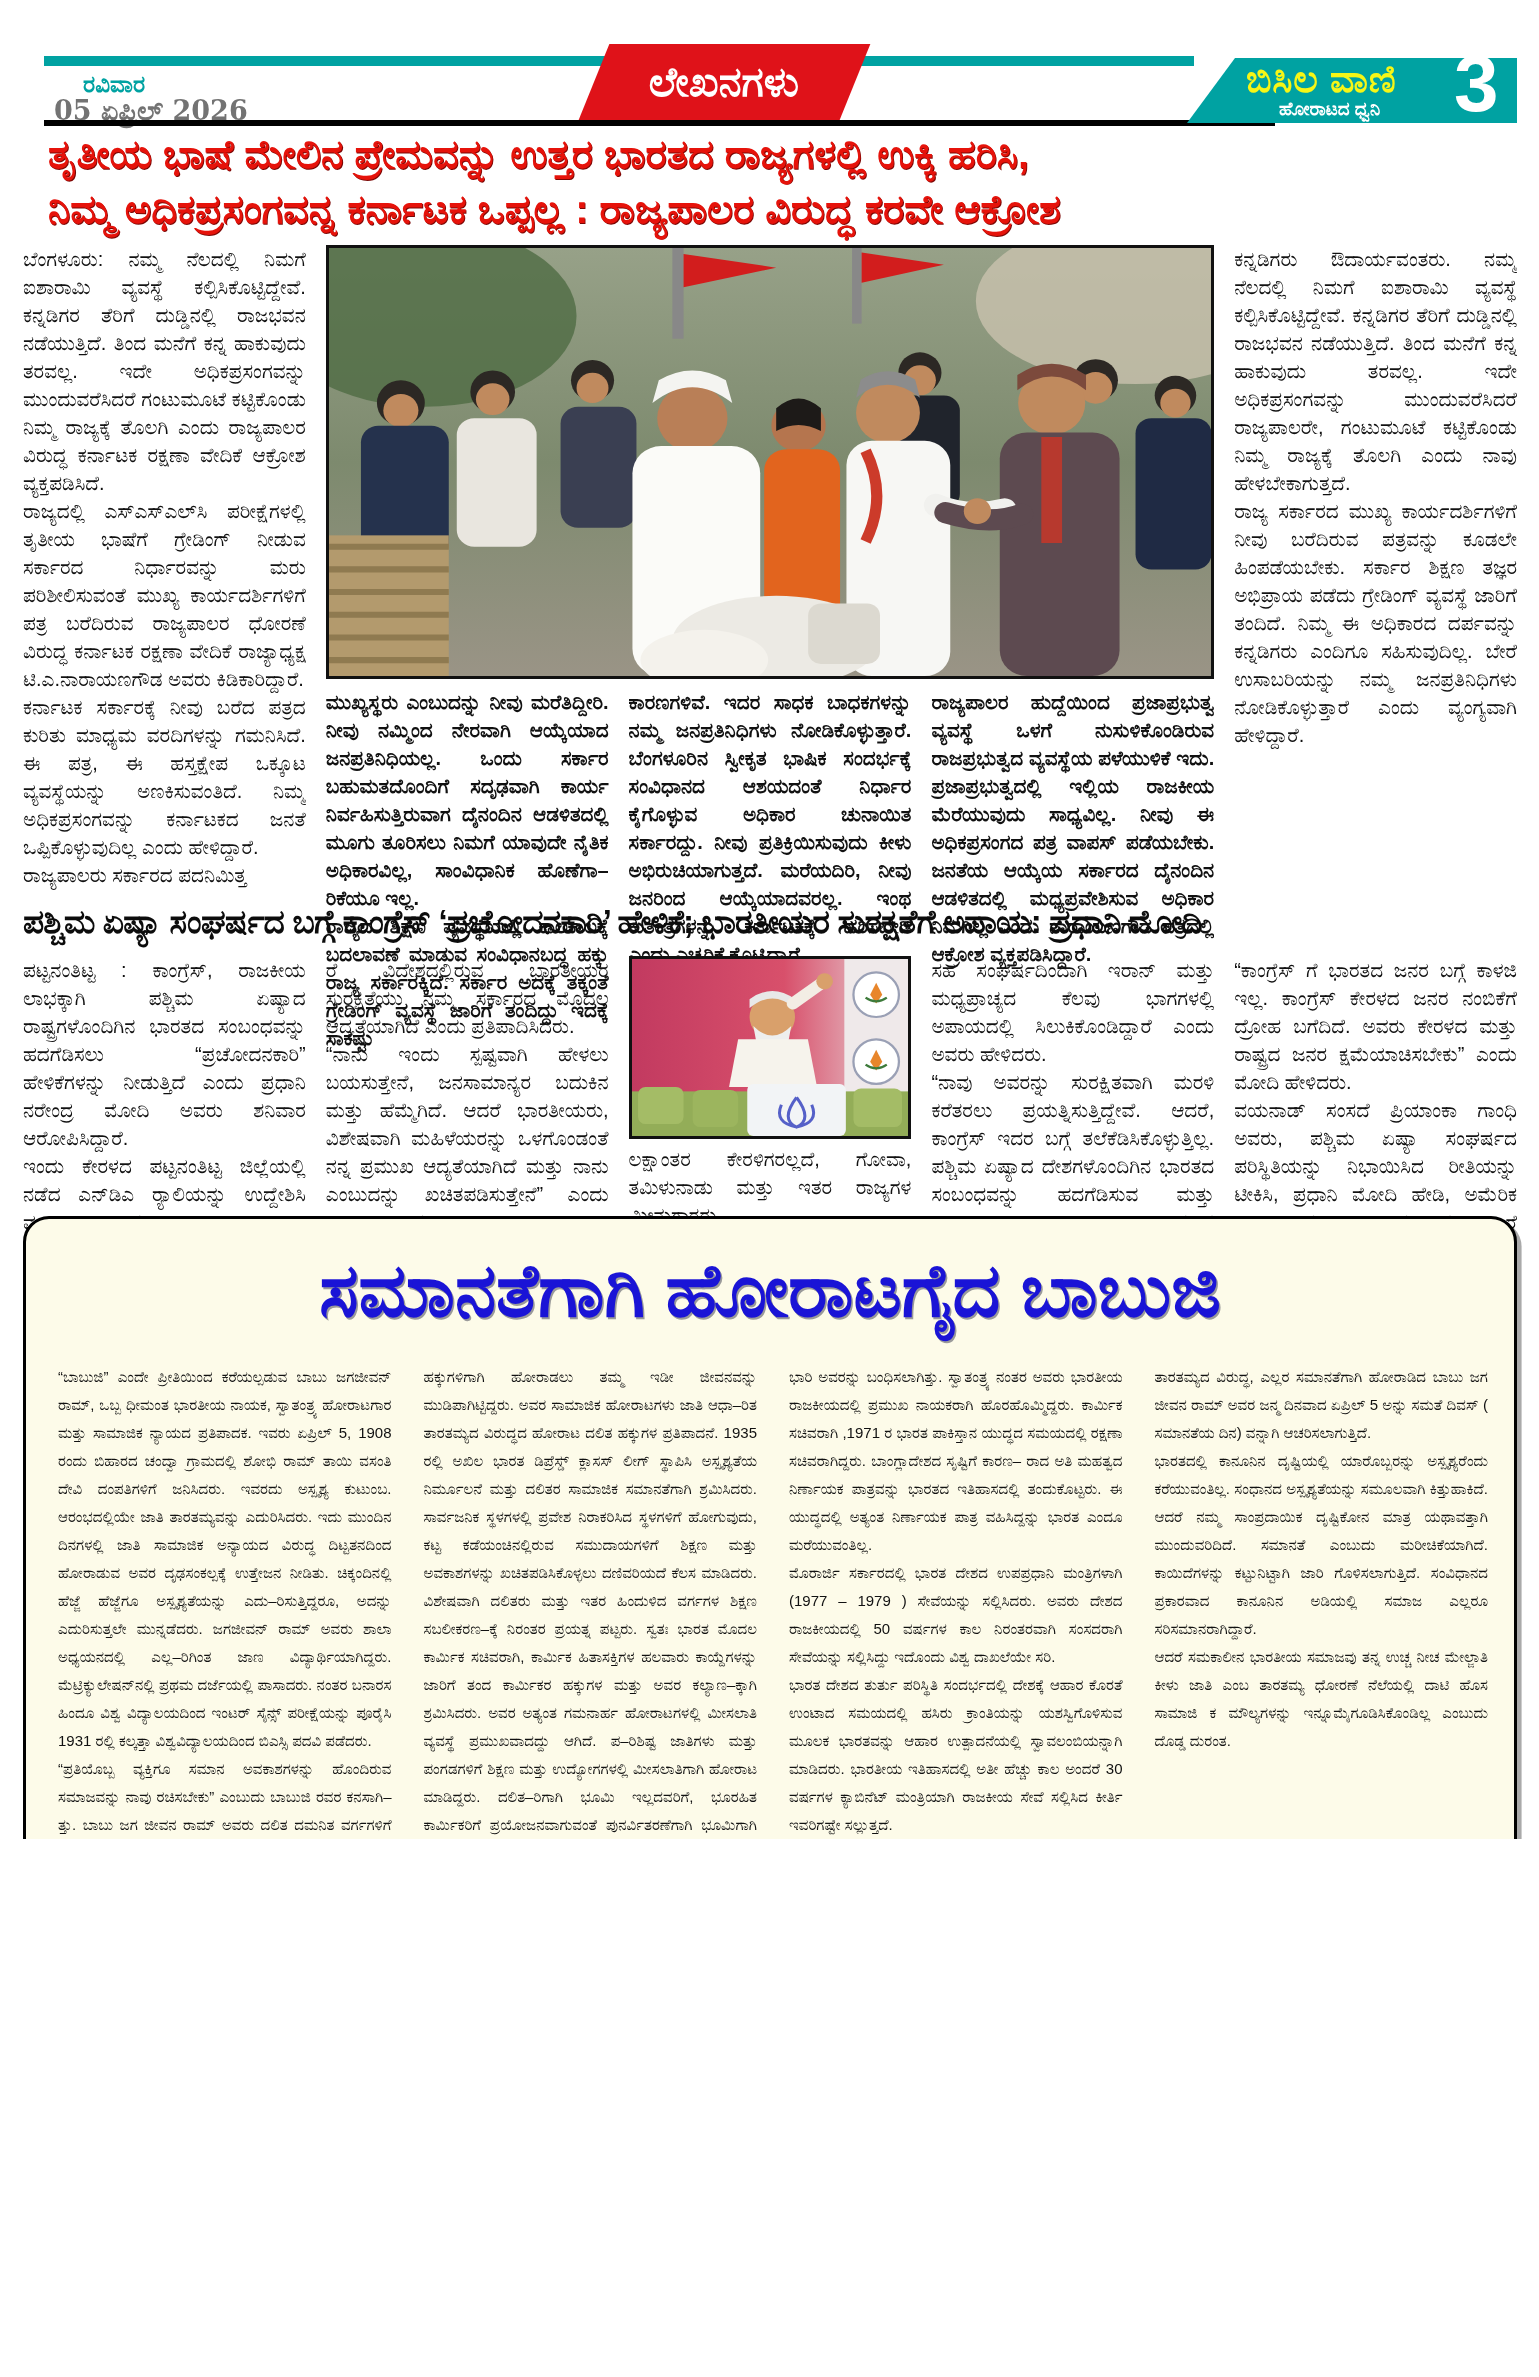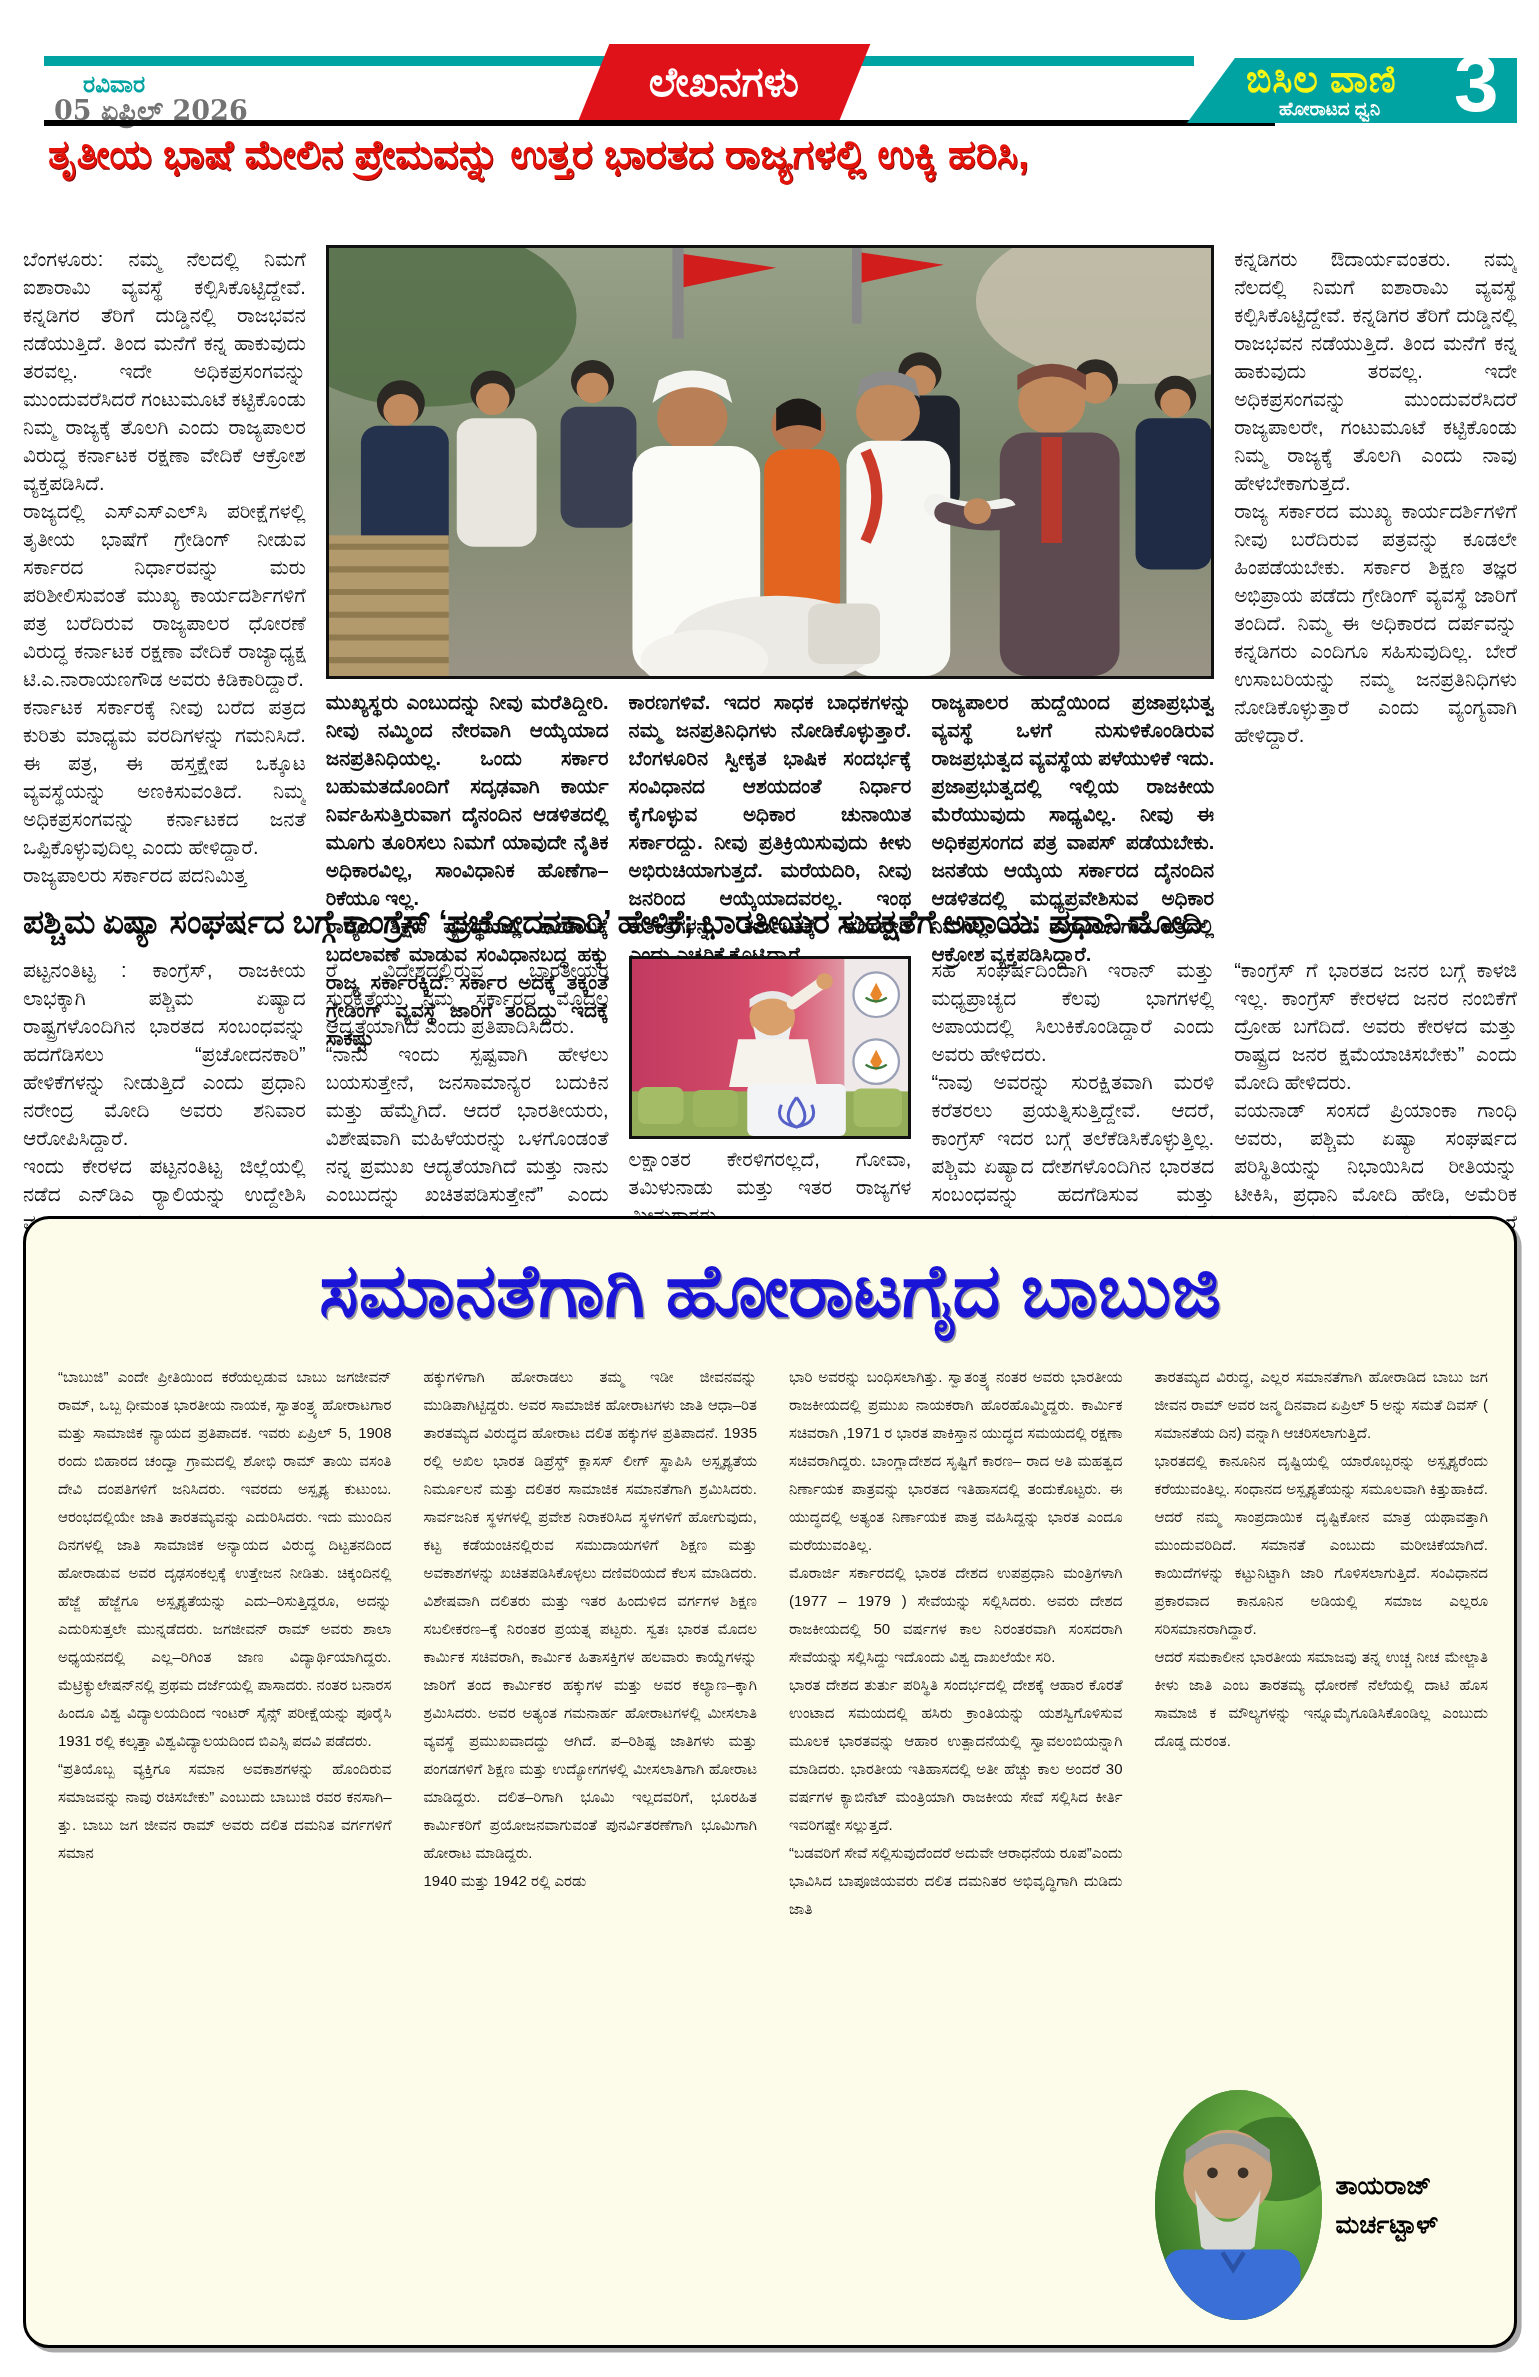--- a/index.html
+++ b/index.html
@@ -2,21 +2,21 @@
 <html lang="kn" style="--teal: #00a2a2; --red: #df1219; --headline-red: #e6130b; --box-blue: #1a14d6; --cream: #fdfbe9;font-size:12.3px"><head>
 <meta charset="utf-8">
 <style>
   :root{
     --teal:#00a2a2; --red:#df1219; --headline-red:#e6130b;
     --box-blue:#1a14d6; --cream:#fdfbe9; --ink:#151515;
   }
   *{margin:0;padding:0;box-sizing:border-box;}
   html,body{background:#ffffff;}
   body{font-family:"Liberation Sans","DejaVu Sans",sans-serif;color:var(--ink);}
-  .page{position:relative;width:1540px;height:2377px;background:#ffffff;overflow:hidden;}
+  .page{position:relative;width:1540px;height:1839px;background:#ffffff;overflow:hidden;}
 
   
   .teal-bar{position:absolute;left:44px;top:56px;width:1150px;height:10px;background:var(--teal);}
   .mast-day{position:absolute;left:83px;top:71px;font-size:23px;font-weight:bold;color:var(--teal);}
   .mast-date{position:absolute;left:54px;top:95px;font-size:27px;font-weight:bold;color:#737373;font-family:"DejaVu Serif","Liberation Serif",serif;}
   .mast-rule{position:absolute;left:44px;top:120px;width:1231px;height:6.1px;background:#000;}
   .section-flag{position:absolute;left:594px;top:44px;width:261px;height:76px;background:var(--red);transform:skewX(-22deg);display:flex;align-items:center;justify-content:center;}
   .section-flag span{transform:skewX(22deg);color:#fff;font-size:41px;font-weight:bold;}
   .brand-block{position:absolute;left:1187px;top:58px;width:330px;height:65px;background:var(--teal);clip-path:polygon(48px 0,100% 0,100% 100%,0 100%);}
   .brand-name{position:absolute;left:1246px;top:58px;font-size:38px;font-weight:bold;color:#f6f616;letter-spacing:0.8px;}
@@ -66,20 +66,21 @@
       <span>ಲೇಖನಗಳು</span>
     </div>
     <div class="brand-block"></div>
     <div class="brand-name">ಬಿಸಿಲ ವಾಣಿ</div>
     <div class="brand-tag">ಹೋರಾಟದ ಧ್ವನಿ</div>
     <div class="page-num">3</div>
   </div>
 
   <div class="a1-head">
     <div>ತೃತೀಯ ಭಾಷೆ ಮೇಲಿನ ಪ್ರೇಮವನ್ನು ಉತ್ತರ ಭಾರತದ ರಾಜ್ಯಗಳಲ್ಲಿ ಉಕ್ಕಿ ಹರಿಸಿ,</div>
+    <div>ನಿಮ್ಮ ಅಧಿಕಪ್ರಸಂಗವನ್ನ ಕರ್ನಾಟಕ ಒಪ್ಪಲ್ಲ : ರಾಜ್ಯಪಾಲರ ವಿರುದ್ಧ ಕರವೇ ಆಕ್ರೋಶ</div>
   </div>
 
   <div class="a1-body">
     <div class="colframe">
       <div class="bodytext">ಬೆಂಗಳೂರು: ನಮ್ಮ ನೆಲದಲ್ಲಿ ನಿಮಗೆ ಐಶಾರಾಮಿ ವ್ಯವಸ್ಥೆ ಕಲ್ಪಿಸಿಕೊಟ್ಟಿದ್ದೇವೆ. ಕನ್ನಡಿಗರ ತೆರಿಗೆ ದುಡ್ಡಿನಲ್ಲಿ ರಾಜಭವನ ನಡೆಯುತ್ತಿದೆ. ತಿಂದ ಮನೆಗೆ ಕನ್ನ ಹಾಕುವುದು ತರವಲ್ಲ. ಇದೇ ಅಧಿಕಪ್ರಸಂಗವನ್ನು ಮುಂದುವರೆಸಿದರೆ ಗಂಟುಮೂಟೆ ಕಟ್ಟಿಕೊಂಡು ನಿಮ್ಮ ರಾಜ್ಯಕ್ಕೆ ತೊಲಗಿ ಎಂದು ರಾಜ್ಯಪಾಲರ ವಿರುದ್ಧ ಕರ್ನಾಟಕ ರಕ್ಷಣಾ ವೇದಿಕೆ ಆಕ್ರೋಶ ವ್ಯಕ್ತಪಡಿಸಿದೆ.
 ರಾಜ್ಯದಲ್ಲಿ ಎಸ್‌ಎಸ್‌ಎಲ್‌ಸಿ ಪರೀಕ್ಷೆಗಳಲ್ಲಿ ತೃತೀಯ ಭಾಷೆಗೆ ಗ್ರೇಡಿಂಗ್ ನೀಡುವ ಸರ್ಕಾರದ ನಿರ್ಧಾರವನ್ನು ಮರು ಪರಿಶೀಲಿಸುವಂತೆ ಮುಖ್ಯ ಕಾರ್ಯದರ್ಶಿಗಳಿಗೆ ಪತ್ರ ಬರೆದಿರುವ ರಾಜ್ಯಪಾಲರ ಧೋರಣೆ ವಿರುದ್ಧ ಕರ್ನಾಟಕ ರಕ್ಷಣಾ ವೇದಿಕೆ ರಾಜ್ಯಾಧ್ಯಕ್ಷ ಟಿ.ಎ.ನಾರಾಯಣಗೌಡ ಅವರು ಕಿಡಿಕಾರಿದ್ದಾರೆ.
 ಕರ್ನಾಟಕ ಸರ್ಕಾರಕ್ಕೆ ನೀವು ಬರೆದ ಪತ್ರದ ಕುರಿತು ಮಾಧ್ಯಮ ವರದಿಗಳನ್ನು ಗಮನಿಸಿದೆ. ಈ ಪತ್ರ, ಈ ಹಸ್ತಕ್ಷೇಪ ಒಕ್ಕೂಟ ವ್ಯವಸ್ಥೆಯನ್ನು ಅಣಕಿಸುವಂತಿದೆ. ನಿಮ್ಮ ಅಧಿಕಪ್ರಸಂಗವನ್ನು ಕರ್ನಾಟಕದ ಜನತೆ ಒಪ್ಪಿಕೊಳ್ಳುವುದಿಲ್ಲ ಎಂದು ಹೇಳಿದ್ದಾರೆ.
 ರಾಜ್ಯಪಾಲರು ಸರ್ಕಾರದ ಪದನಿಮಿತ್ತ</div>
     </div>
 

